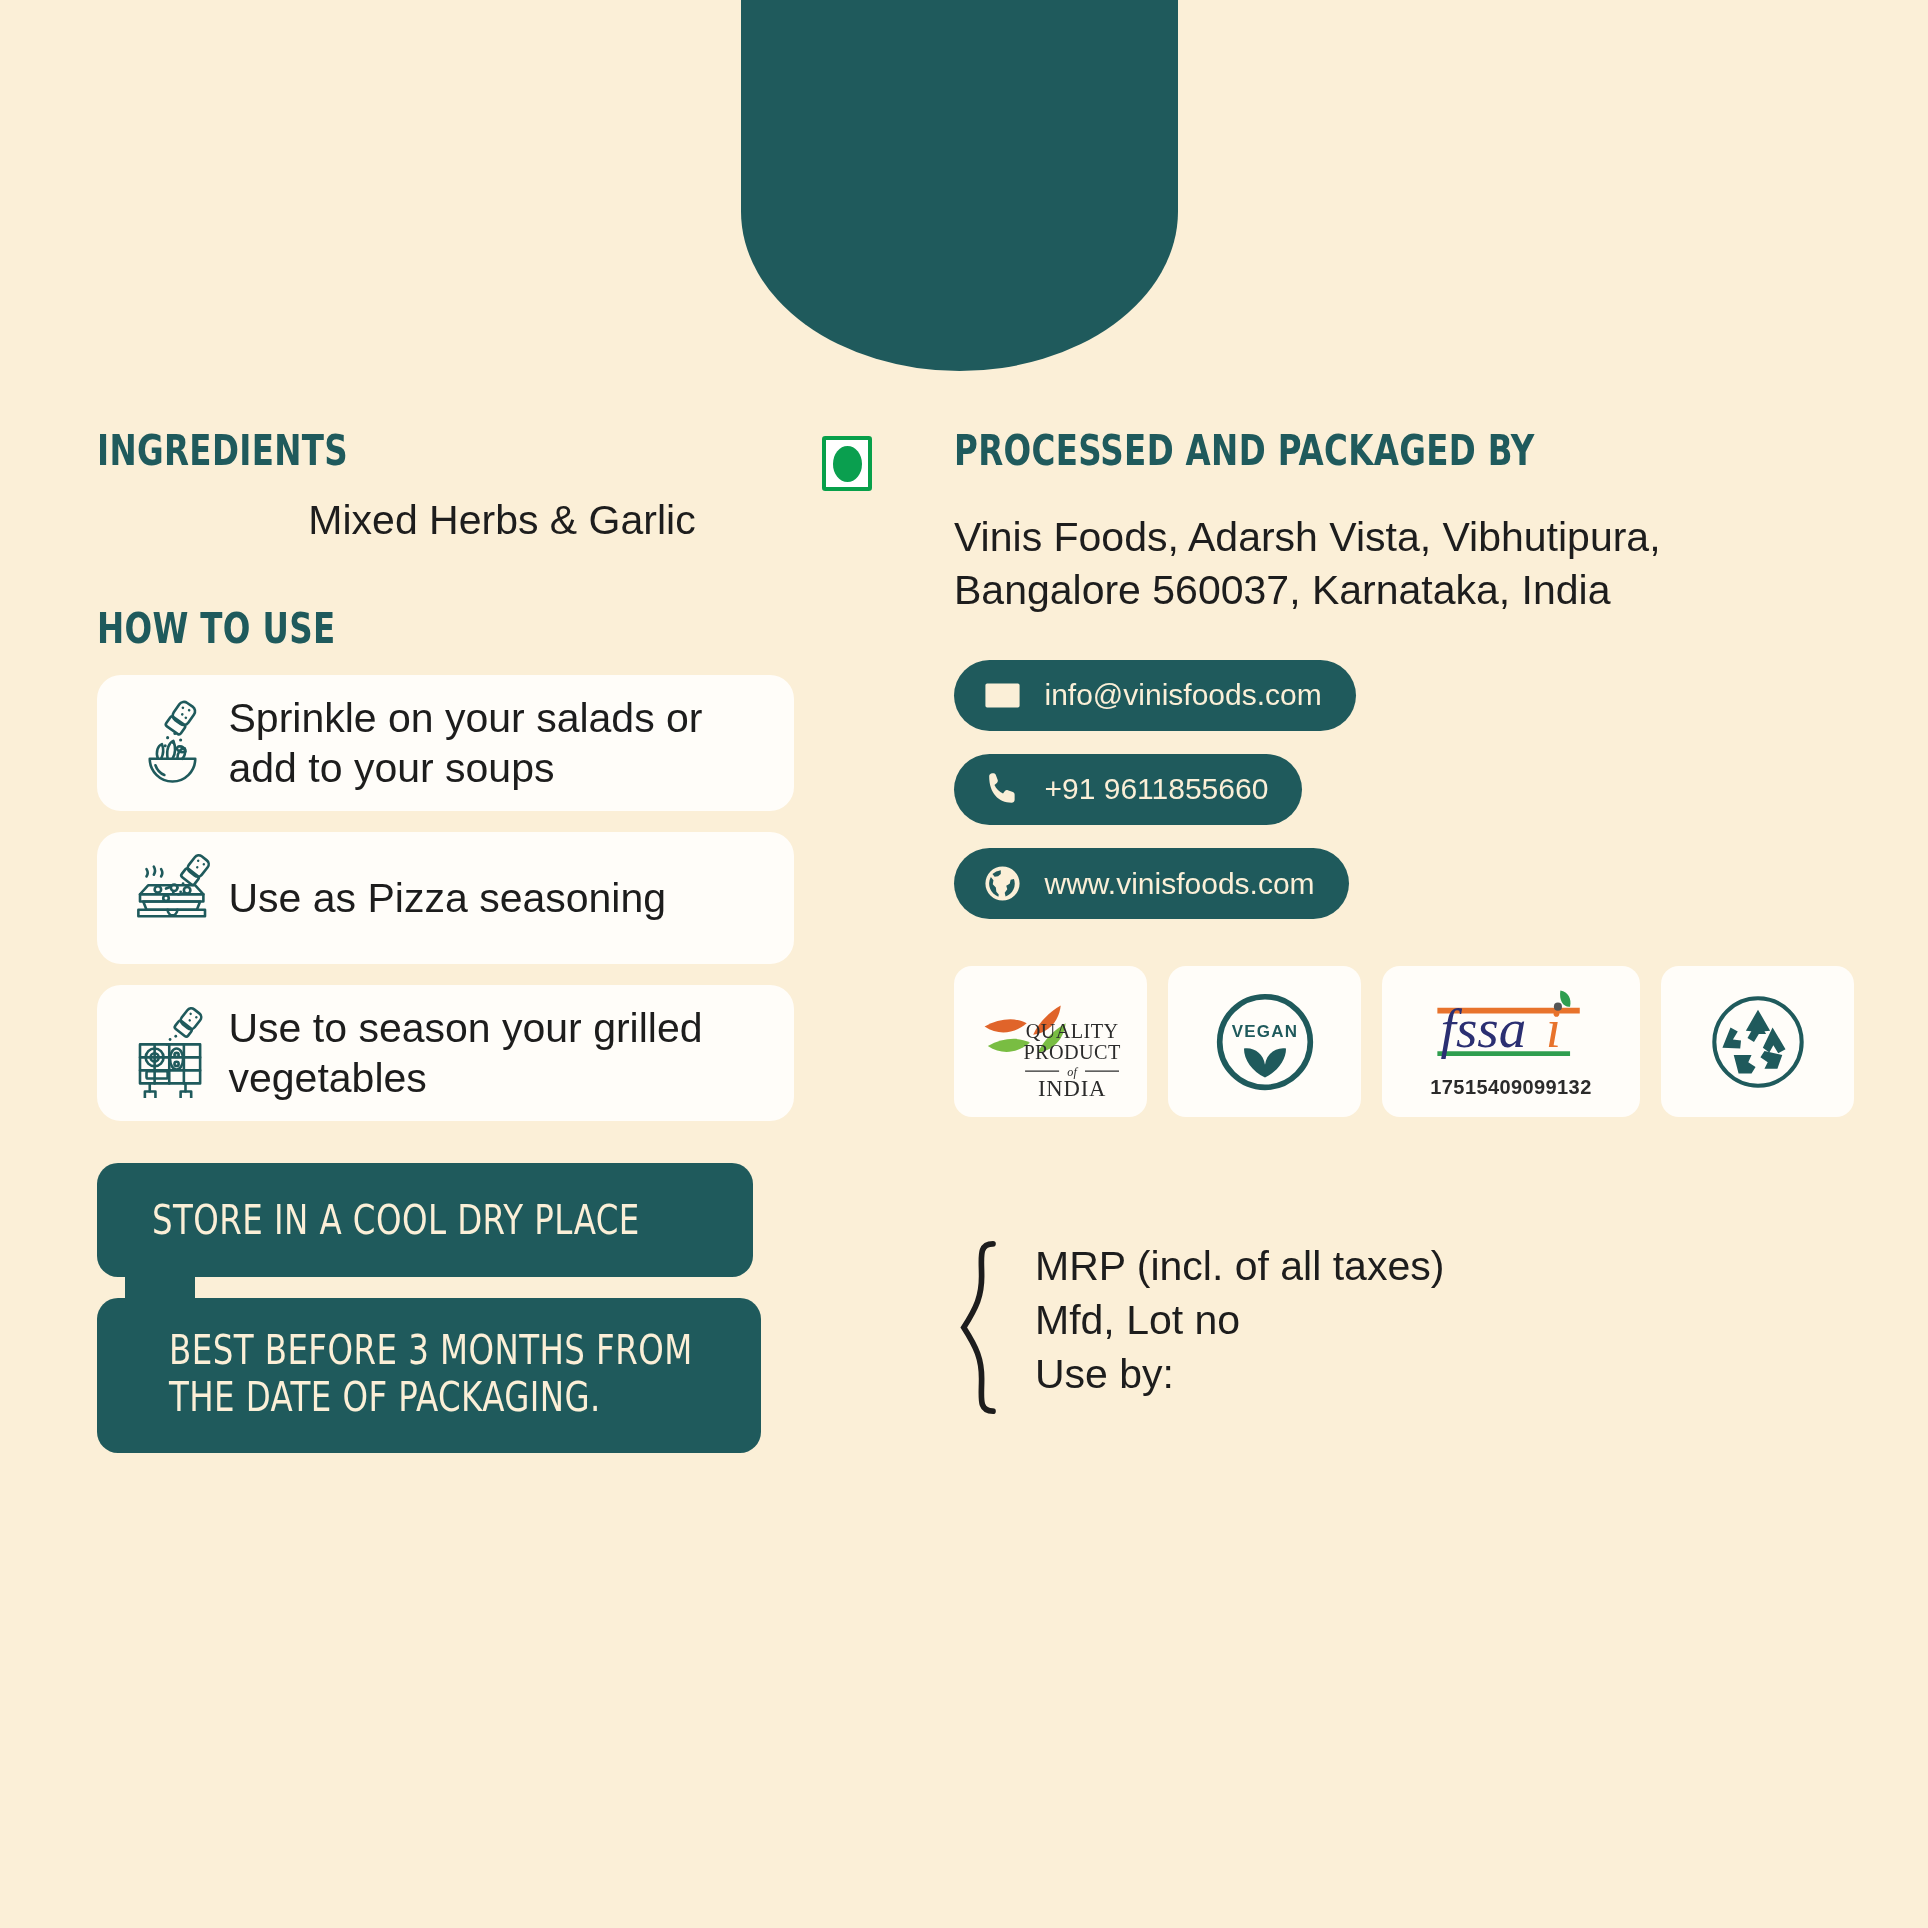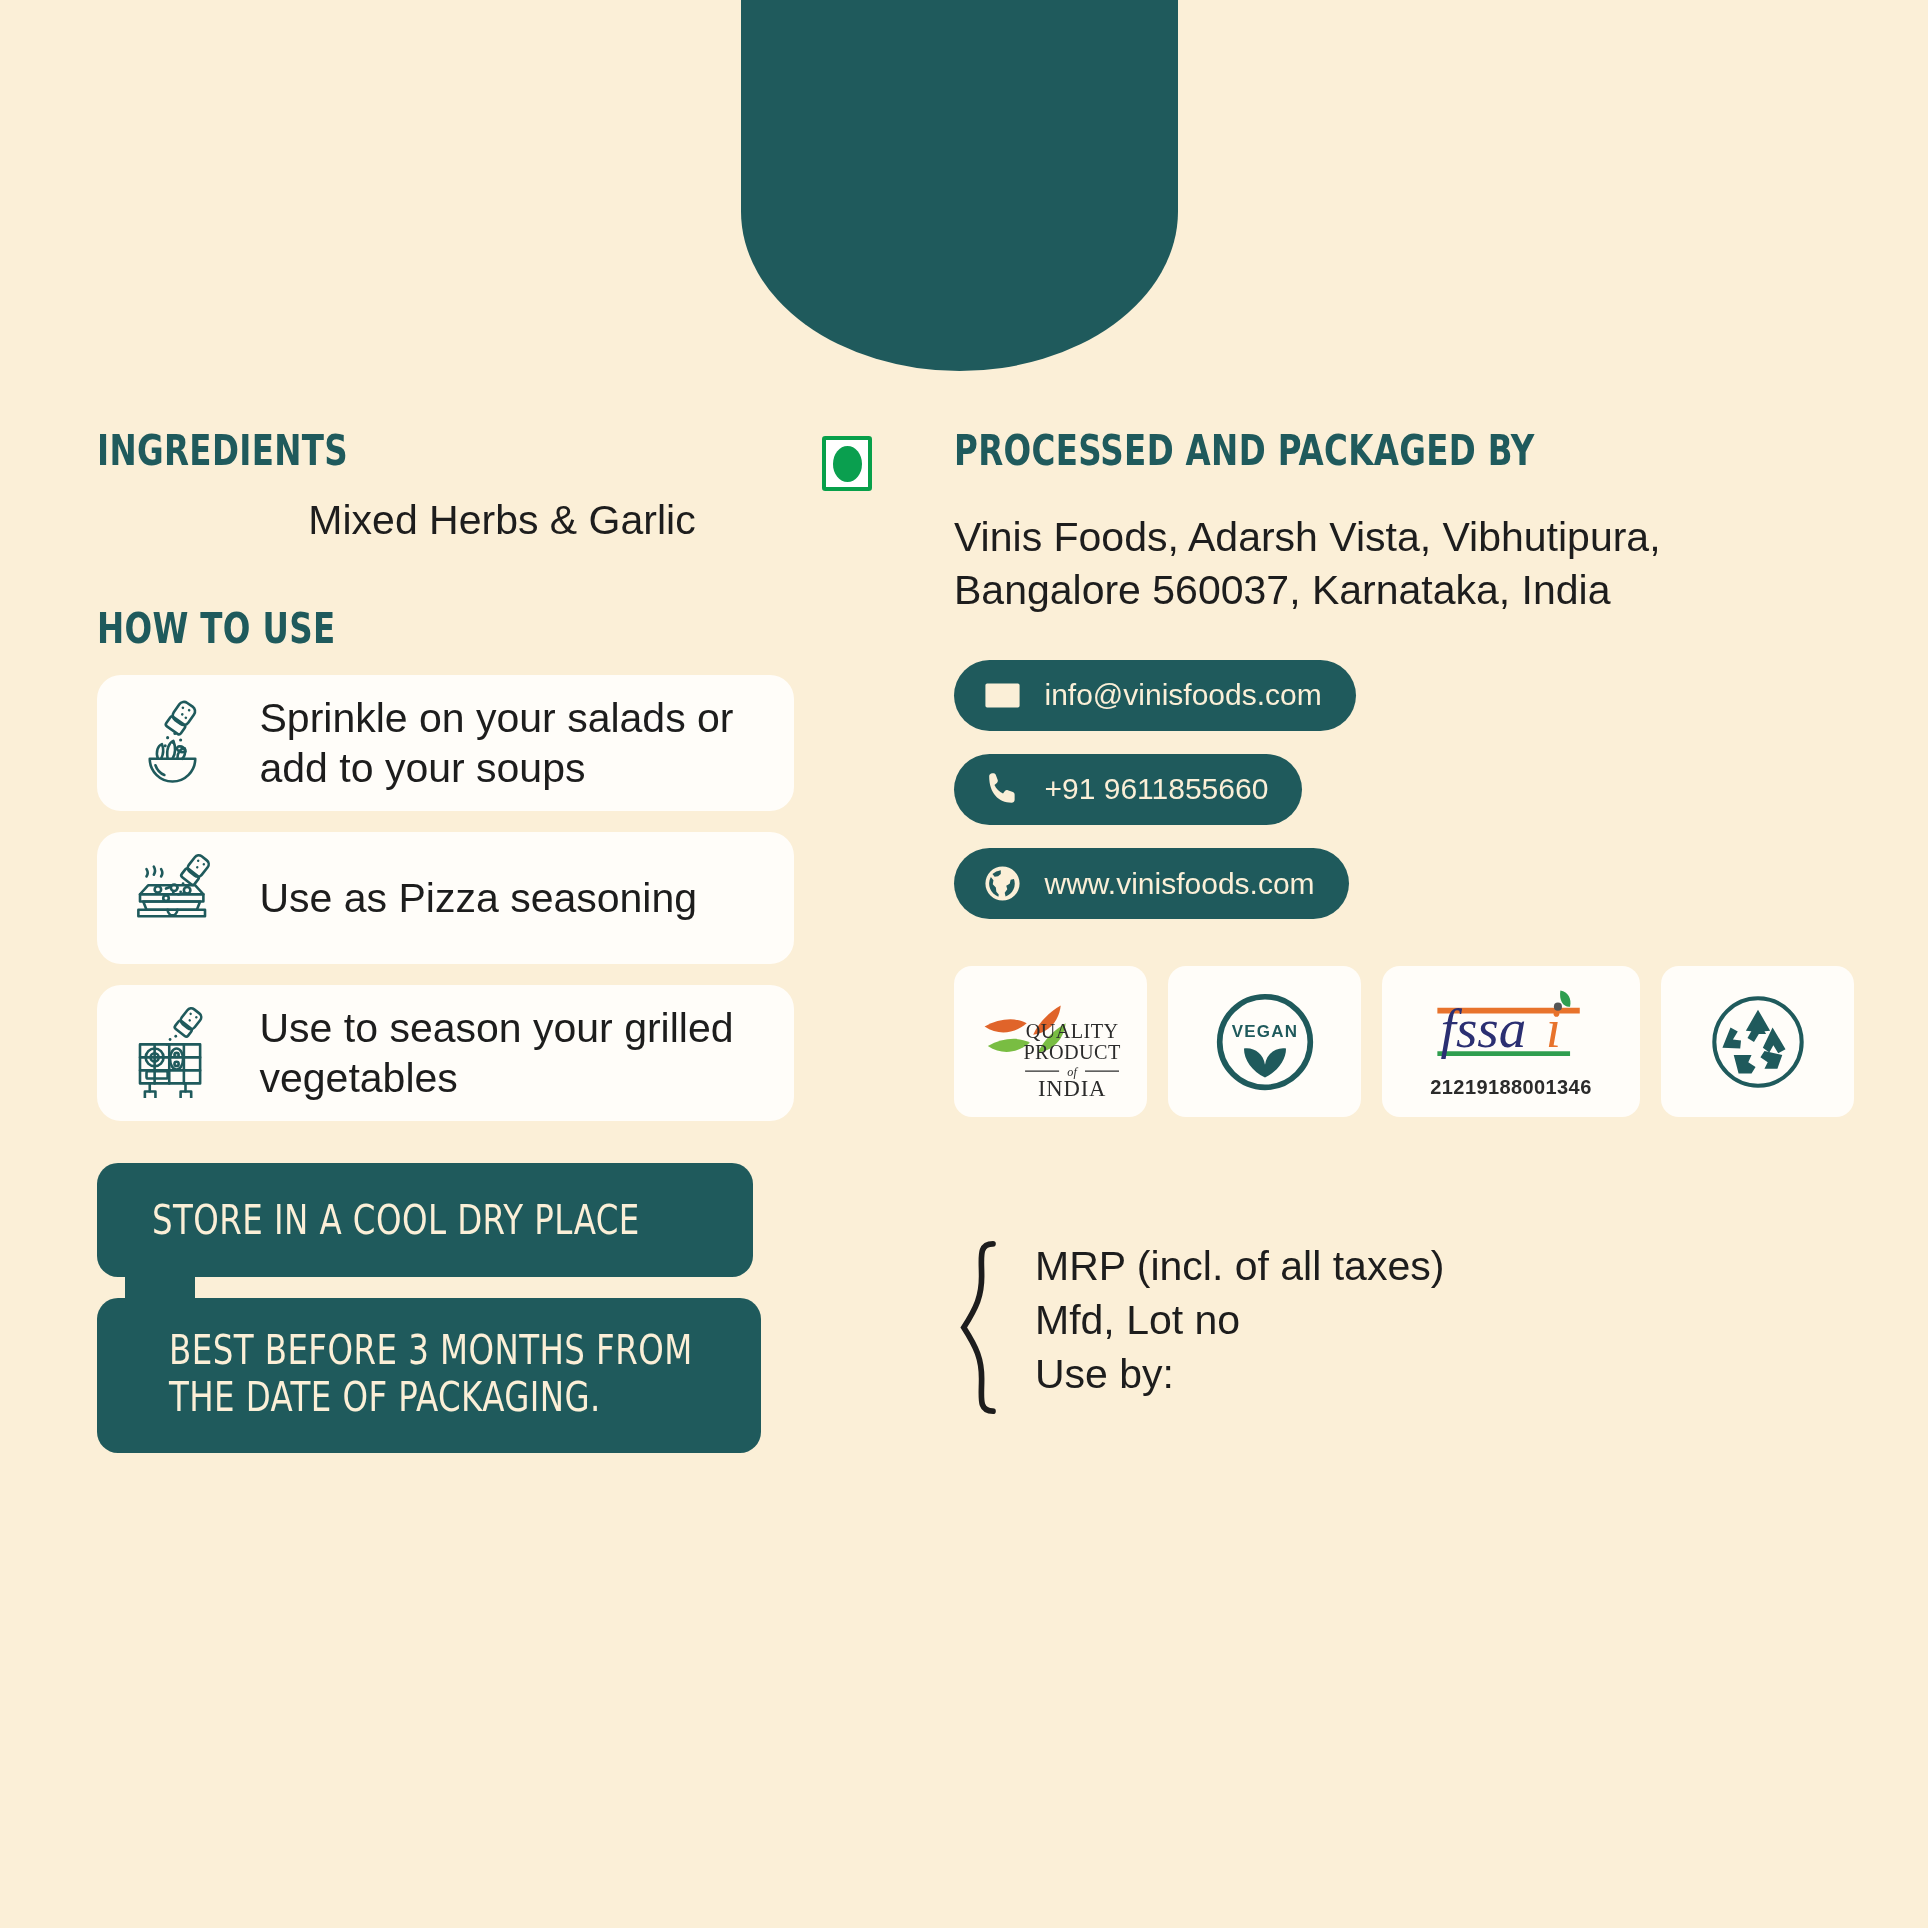--- a/index.html
+++ b/index.html
@@ -84,21 +84,21 @@
     margin-top: 24px;
     display: flex;
     flex-direction: column;
     gap: 21px;
   }
   .howto-card {
     background: #fffdf9;
     border-radius: 24px;
     display: flex;
     align-items: center;
-    gap: 39px;
+    gap: 8px;
     padding: 18px 27.5px;
     width: 697px;
     box-sizing: border-box;
     min-height: 107px;
   }
   .howto-card .ic {
     flex: 0 0 96px;
     height: 96px;
     display: flex;
     align-items: center;
@@ -473,21 +473,21 @@
 
       <div class="badge badge-fssai">
         <svg width="170" height="89" viewBox="0 0 210 110">
           <line x1="14" y1="33" x2="190" y2="33" stroke="#e8732c" stroke-width="7"></line>
           <line x1="14" y1="86" x2="178" y2="86" stroke="#2f9e4f" stroke-width="6"></line>
           <text x="18" y="78" fill="#2b2f72" font-family="'Liberation Serif', serif" font-style="italic" font-size="68">fssa</text>
           <text x="148" y="78" fill="#e8732c" font-family="'Liberation Serif', serif" font-style="italic" font-size="68">i</text>
           <path d="M166 8c10 2 14 10 12 20-8 1-14-7-12-20z" fill="#2f9e4f"></path>
           <circle cx="163" cy="28" r="5" fill="#555"></circle>
         </svg>
-        <span class="fssai-num">21219188001346</span>
+        <span class="fssai-num">17515409099132</span>
       </div>
 
       <div class="badge">
         <svg width="110" height="110" viewBox="0 0 136 136">
           <circle cx="68" cy="68" r="54" fill="none" stroke="#1f5a5c" stroke-width="5"></circle>
           <g fill="#1f5a5c">
             <path d="M68 28l15 26-10 1-5-9-5 9-10-1z"></path>
             <path d="M86 50l16 27-9 5-6-10-5 9-8-6z"></path>
             <path d="M98 84l-6 17H76l4-8-9-6 5-8z"></path>
             <path d="M38 84h22l-4 9 9 6-5 8H44z"></path>

